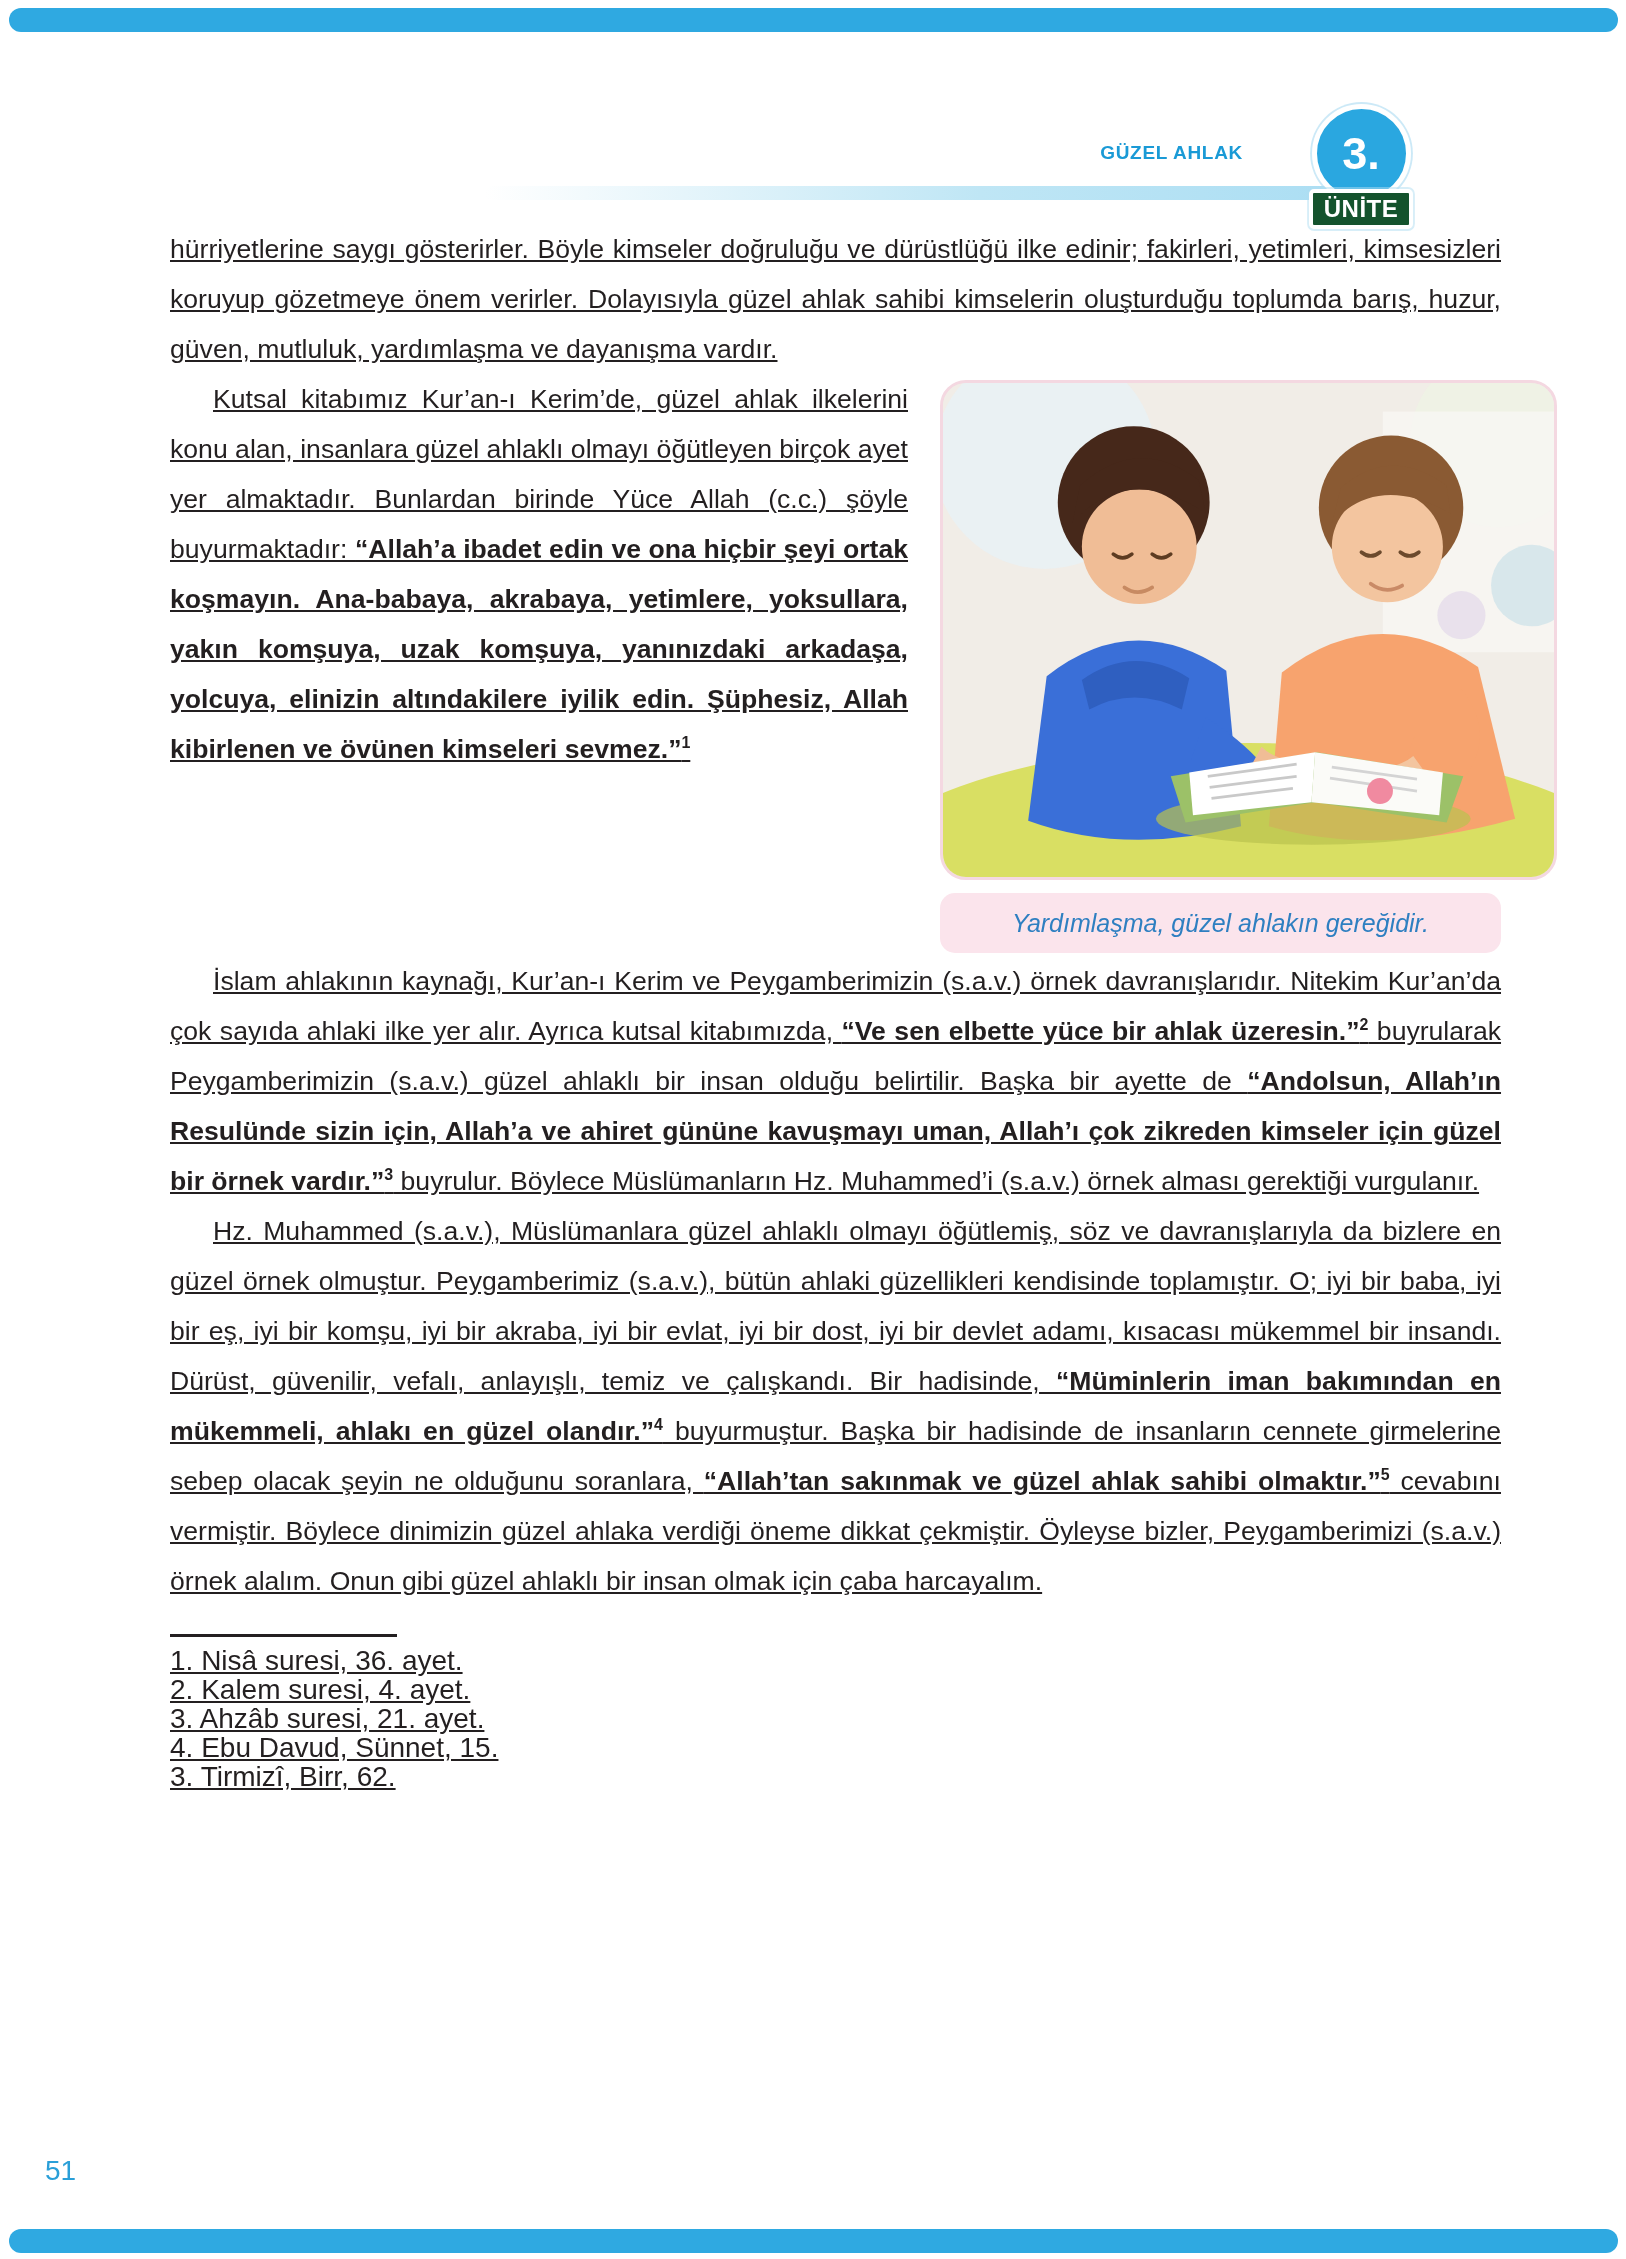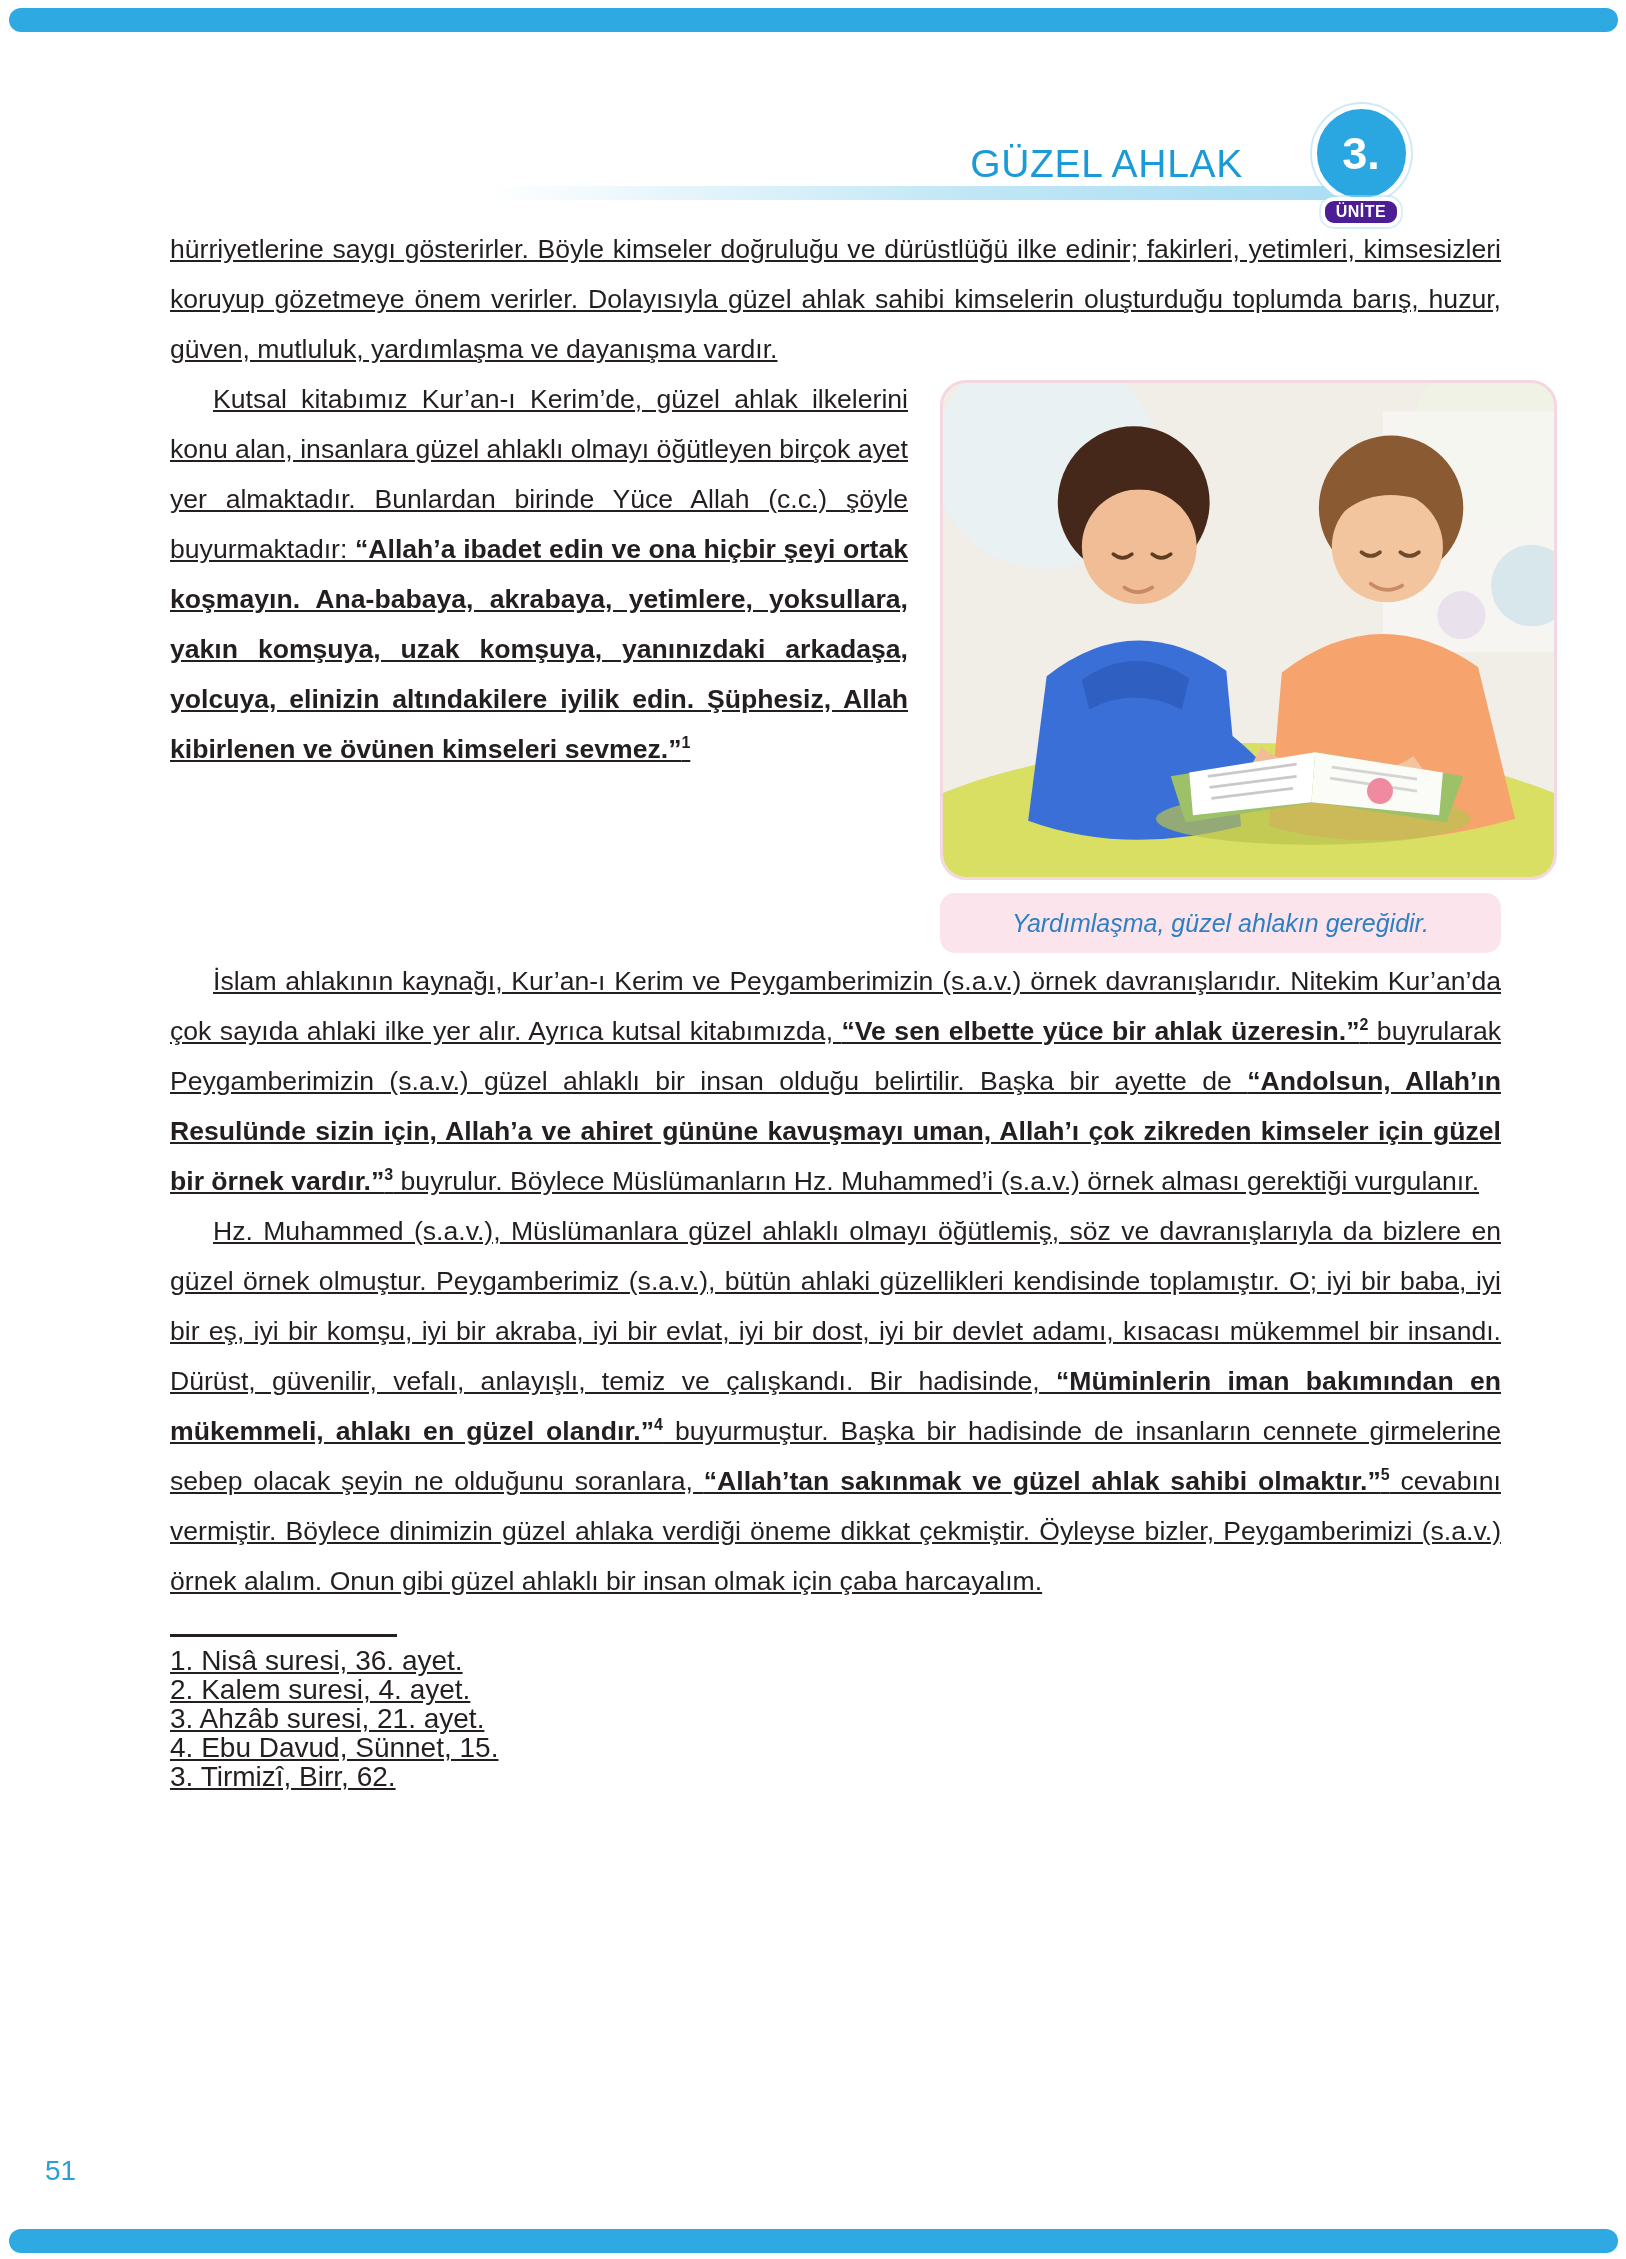--- a/index.html
+++ b/index.html
@@ -22,37 +22,37 @@
 
   
   .header-band {
     position:absolute; top:186px; left:485px; right:241px; height:14px;
     border-radius:9.3px;
     background:linear-gradient(to right, rgba(181,226,245,0) 0%, #bfe6f5 55%, #a9ddf3 100%);
     z-index:1;
   }
   .section-title {
     position:absolute; top:142px; right:384px;
-    font-size:39px; font-weight:normal; letter-spacing:0.7px;
+    font-size:19px; font-weight:bold; letter-spacing:0.7px;
     color:#1a9ad6; z-index:2;
   }
   .unit-badge { position:absolute; top:104px; right:209px; width:114px; text-align:center; z-index:3; }
   .unit-circle {
     width:99px; height:99px; border-radius:50%;
     background:#2aa7e0; border:5.6px solid #ffffff;
     box-shadow:0 0 0 1.9px rgba(176,221,242,0.65);
     color:#ffffff; font-weight:bold; font-size:45px;
     display:flex; align-items:center; justify-content:center;
     margin:0 auto; position:relative; z-index:2;
   }
   .unit-pill {
     position:relative; z-index:3; margin-top:-18.6px;
     display:inline-block;
-    background:#4c1d95; border:4.7px solid #ffffff; border-radius:13px;
-    color:#ffffff; font-weight:bold; font-size:16px; letter-spacing:0.5px;
+    background:#14532d; border:4.7px solid #ffffff; border-radius:5px;
+    color:#ffffff; font-weight:bold; font-size:24px; letter-spacing:0.5px;
     padding:1.9px 11.2px;
     box-shadow:0 0 0 1.9px rgba(176,221,242,0.5);
   }
 
   
   .content {
     position:absolute; top:224px; left:170px; width:1331px;
     font-size:26.6px; line-height:50px; text-align:justify;text-decoration:underline;
   }
   .content p.para { text-indent:43px; }

